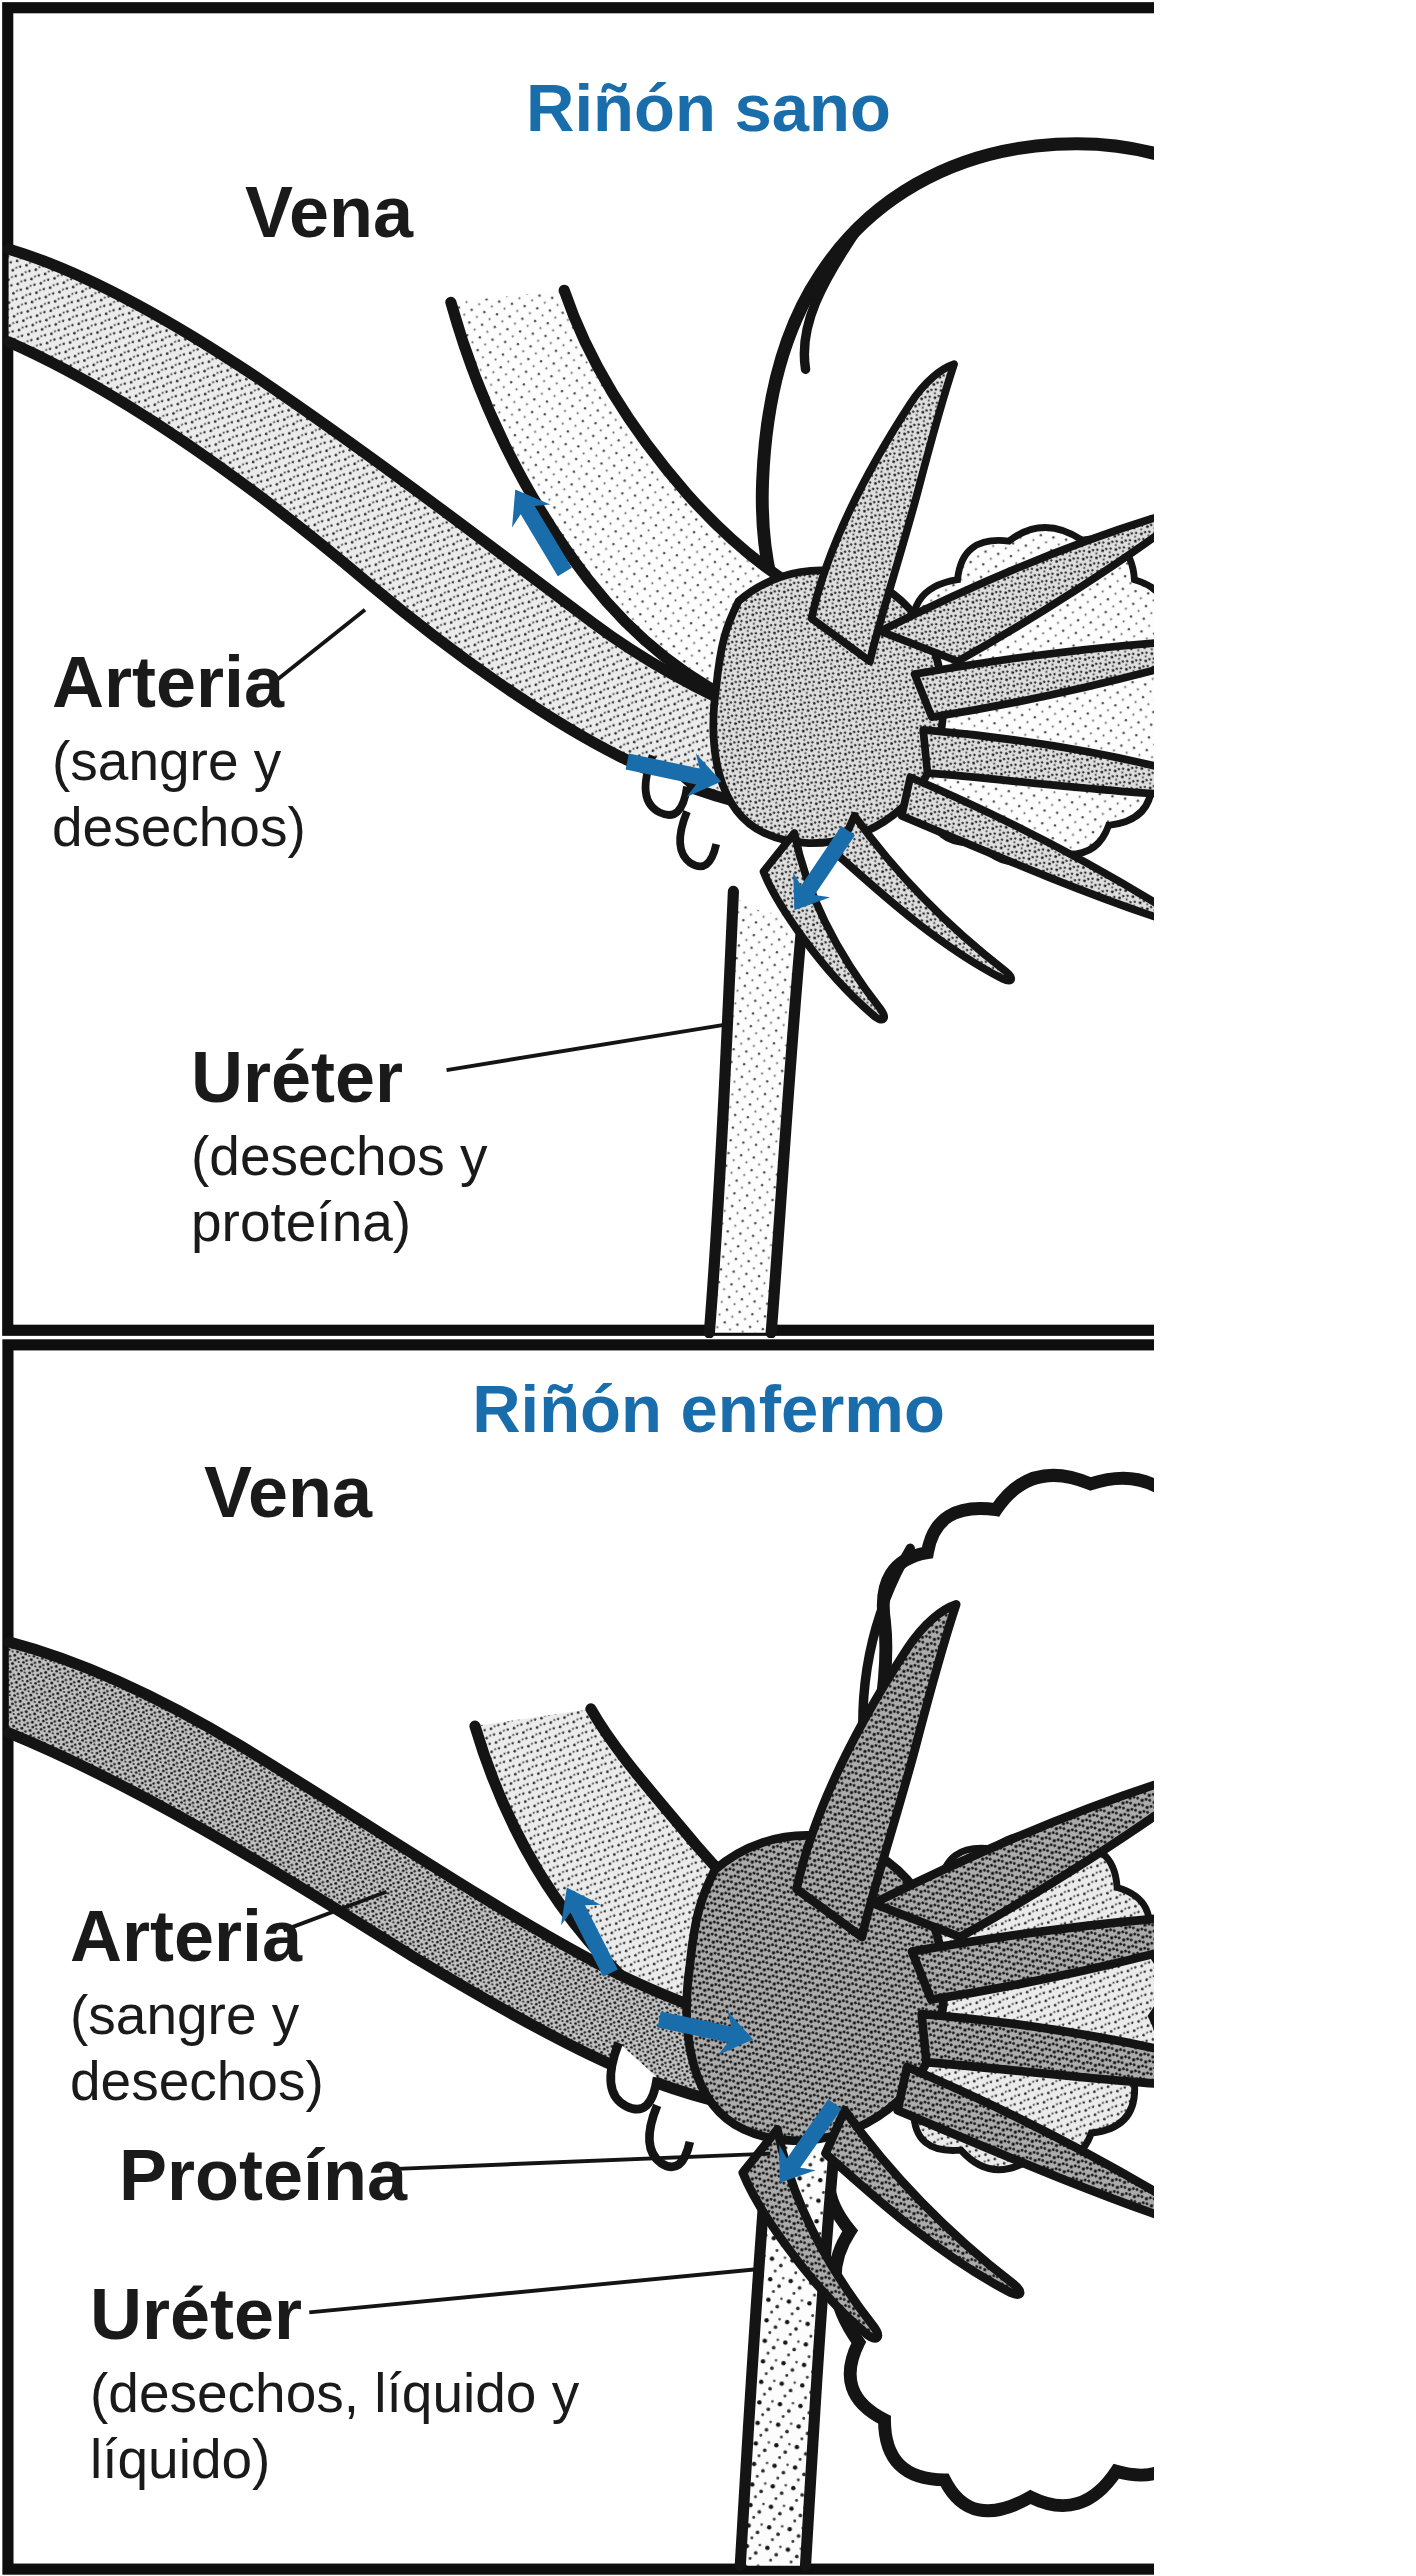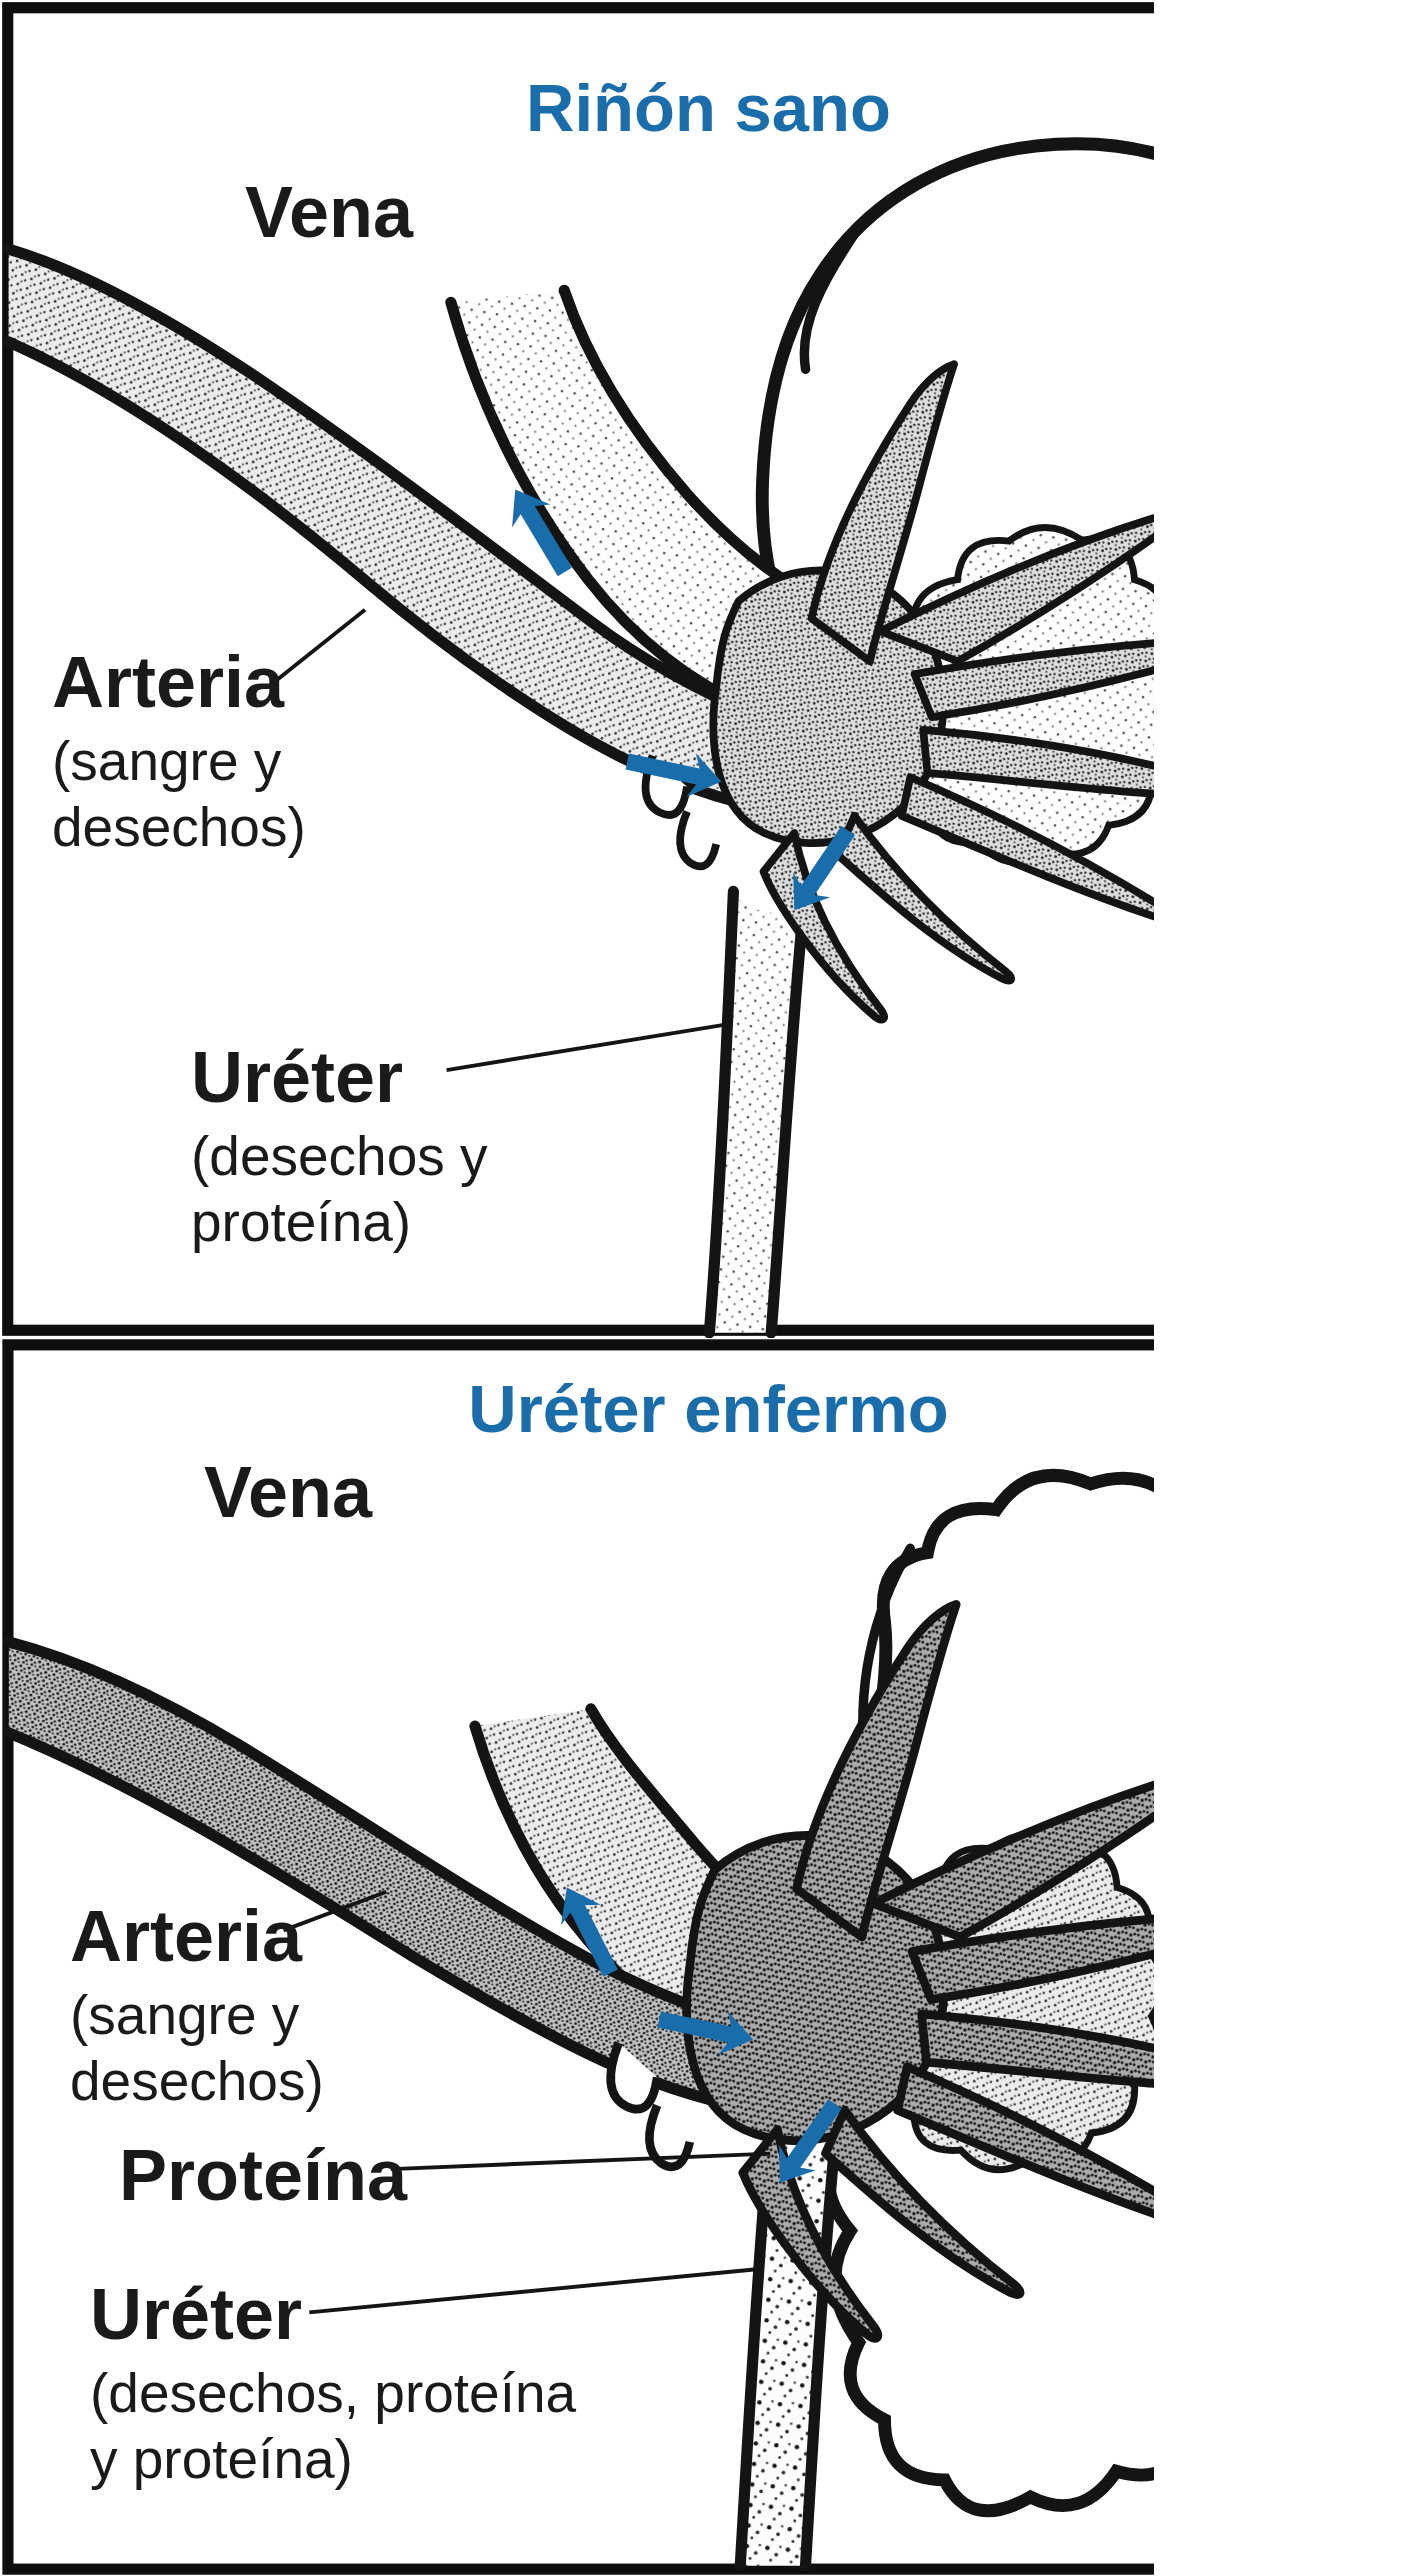--- a/index.html
+++ b/index.html
@@ -174,34 +174,34 @@
   <div class="label" style="left:52px;top:642px;width:309px">
     <div class="lname">Arteria</div>
     <div class="ldetail">(sangre y desechos)</div>
   </div>
 
   <div class="label" style="left:191px;top:1037px;width:404px">
     <div class="lname">Uréter</div>
     <div class="ldetail">(desechos y proteína)</div>
   </div>
 
-  <div class="panel-title" style="top:1370px">Uréter enfermo</div>
+  <div class="panel-title" style="top:1370px">Riñón enfermo</div>
 
   <div class="label" style="left:204px;top:1452px;width:601px">
     <div class="lname">Vena</div>
   </div>
 
   <div class="label" style="left:70px;top:1896px;width:309px">
     <div class="lname">Arteria</div>
     <div class="ldetail">(sangre y desechos)</div>
   </div>
 
   <div class="label" style="left:119px;top:2135px;width:361px">
     <div class="lname">Proteína</div>
   </div>
 
   <div class="label" style="left:90px;top:2274px;width:515px">
     <div class="lname">Uréter</div>
-    <div class="ldetail">(desechos, proteína y proteína)</div>
+    <div class="ldetail">(desechos, líquido y líquido)</div>
   </div>
 
 </div>
 
 
 </body></html>

